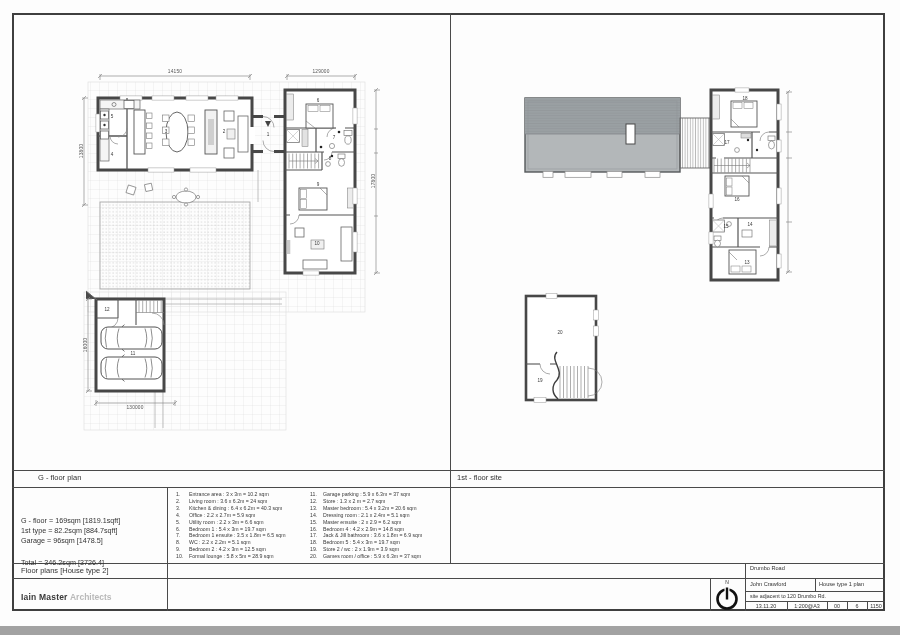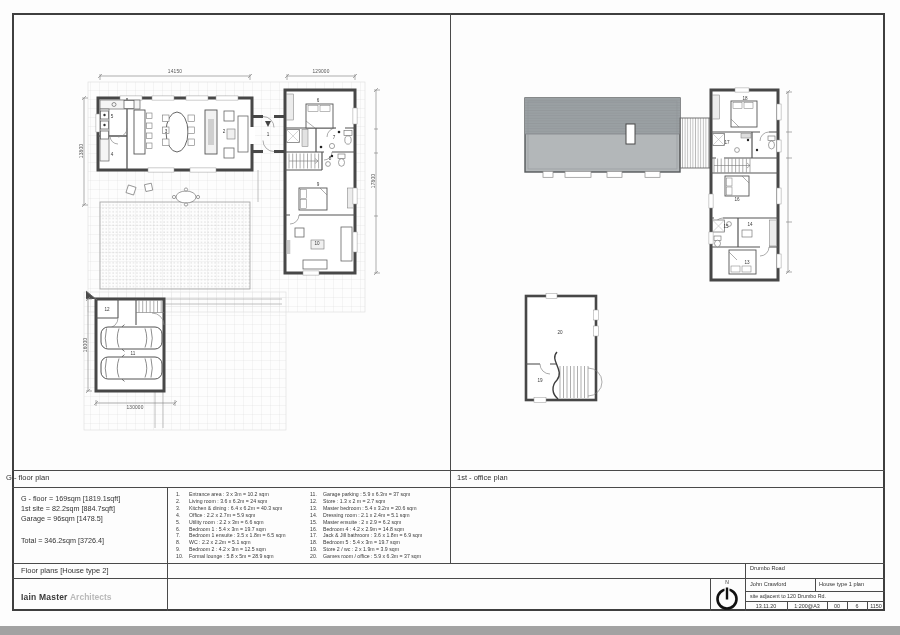--- a/index.html
+++ b/index.html
@@ -5,21 +5,21 @@
   html,body{margin:0;padding:0;background:#fff;}
   #screen{position:relative;width:900px;height:635px;background:#fdfdfd;overflow:hidden;
           font-family:"Liberation Sans",sans-serif;color:#2f2f2f;}
   .abs{position:absolute;}
   
   #sheet-border{left:12px;top:13px;width:873px;height:598px;border:2px solid #3f3f3f;box-sizing:border-box;background:transparent;}
   .hline{position:absolute;height:1px;background:#4a4a4a;}
   .vline{position:absolute;width:1px;background:#4a4a4a;}
   
   .band-label{position:absolute;font-size:7.5px;color:#333;}
-  #summary{position:absolute;left:21px;top:494px;font-size:7.2px;line-height:10px;color:#333;}
+  #summary{position:absolute;left:21px;top:516px;font-size:7.2px;line-height:10px;color:#333;}
   #summary .total{margin-top:12px;}
   .sched-col{position:absolute;top:491px;font-size:5.2px;line-height:6.9px;color:#3a3a3a;}
   #room-col1{left:176px;width:128px;}
   #room-col2{left:310px;width:134px;}
   .sched-row{display:flex;}
   .sched-num{width:13px;flex:0 0 13px;}
   .sched-text{flex:1;}
   #architect{position:absolute;left:21px;top:592px;font-size:8.5px;}
   #architect .name{color:#3a3a3a;font-weight:bold;letter-spacing:.2px;}
   #architect .suffix{color:#b9b9b9;font-weight:bold;}
@@ -378,26 +378,26 @@
   <div class="vline" style="left:710px;top:578px;height:33px"></div>
   <div class="vline" style="left:745px;top:563px;height:48px"></div>
   <div class="vline" style="left:815px;top:578px;height:13px"></div>
   <div class="hline" style="left:745px;top:591px;width:140px"></div>
   <div class="hline" style="left:745px;top:601px;width:140px"></div>
   <div class="vline" style="left:787px;top:601px;height:10px"></div>
   <div class="vline" style="left:827px;top:601px;height:10px"></div>
   <div class="vline" style="left:847px;top:601px;height:10px"></div>
   <div class="vline" style="left:867px;top:601px;height:10px"></div>
 
-  <span class="band-label" style="left:6px;top:473px">G - floor plan</span>
-  <span class="band-label" style="left:457px;top:473px">1st - office plan</span>
+  <span class="band-label" style="left:38px;top:473px">G - floor plan</span>
+  <span class="band-label" style="left:457px;top:473px">1st - floor site</span>
 
   <div id="summary">
     <div>G - floor = 169sqm [1819.1sqft]</div>
-    <div>1st site = 82.2sqm [884.7sqft]</div>
+    <div>1st type = 82.2sqm [884.7sqft]</div>
     <div>Garage = 96sqm [1478.5]</div>
     <div class="total">Total = 346.2sqm [3726.4]</div>
   </div>
 
   <div id="room-col1" class="sched-col">
       <div class="sched-row">
         <span class="sched-num">1.</span>
         <span class="sched-text">Entrance area : 3 x 3m = 10.2 sqm</span>
       </div>
       <div class="sched-row">

